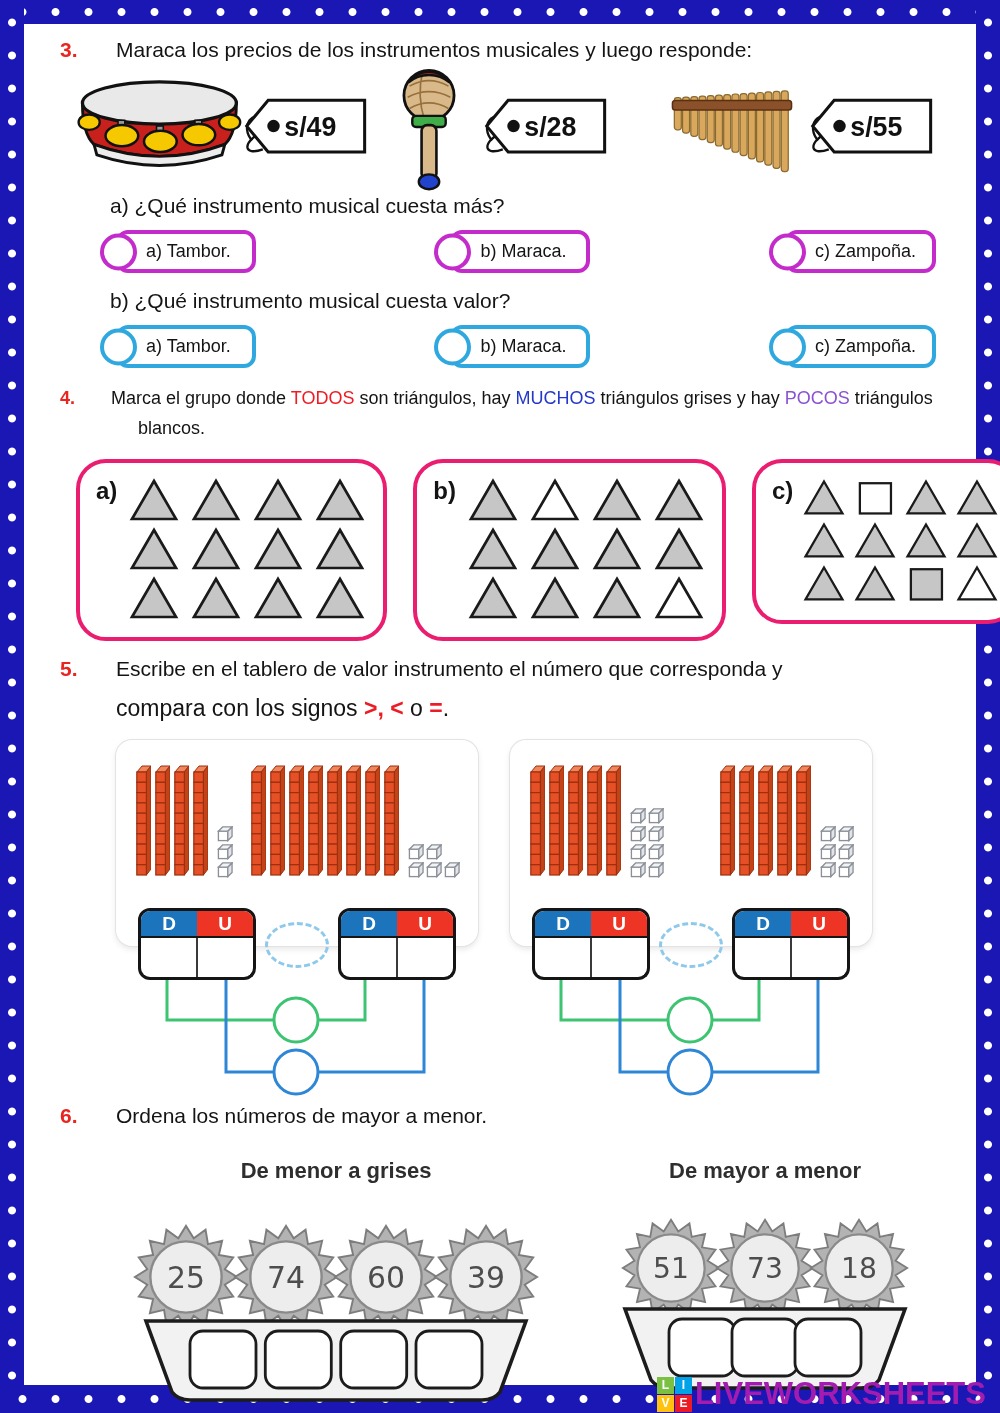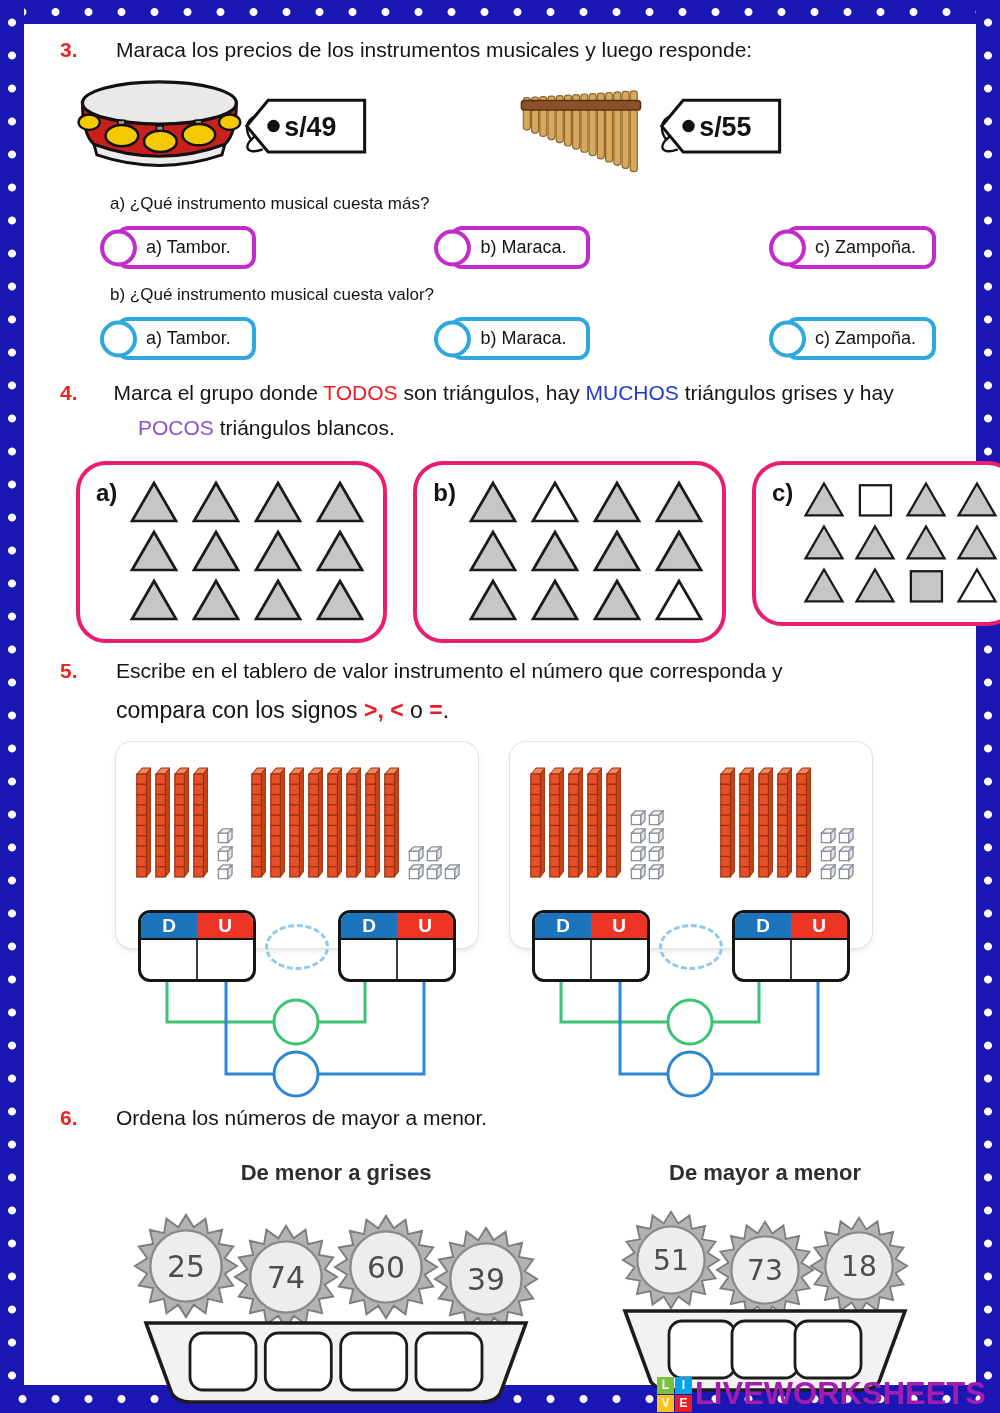--- a/index.html
+++ b/index.html
@@ -22,30 +22,30 @@
   
   .qline { display:flex; font-size:21px; margin-left:6px; }
   .qnum  { color:#e8251f; font-weight:bold; width:56px; flex:none; }
   .qtext { flex:1; }
 
   
   .instr-row { display:flex; align-items:center; margin:6px 0 0 14px; height:118px; }
   .instr { flex:1; display:flex; align-items:center; }
   .tag { margin-left:-10px; flex:none; }
 
-  .subq { font-size:17px; margin:8px 0 4px 56px; }
+  .subq { font-size:21px; margin:8px 0 4px 56px; }
   .opt-row { display:flex; justify-content:space-between; margin:12px 14px 16px 62px; }
   .pill { position:relative; border:4px solid var(--pill); border-radius:12px;
     padding:7px 16px 7px 26px; font-size:18px; background:#fff; min-width:140px; }
   .pill::before { content:""; position:absolute; left:-20px; top:50%;
     transform:translateY(-50%); width:29px; height:29px;
     border:4.5px solid var(--pill); border-radius:50%; background:#fff; }
 
   
-  .qpara { font-size:21px; line-height:1.65; margin:10px 0 0 6px;
+  .qpara { font-size:18px; line-height:1.65; margin:10px 0 0 6px;
     padding-left:78px; text-indent:-78px; width:880px; }
   .qnum-inline { color:#e8251f; font-weight:bold; padding-right:36px; }
   .groups { display:flex; gap:26px; margin:16px 0 0 22px; align-items:flex-start; }
   .group-box { border:4.5px solid #ea1d70; border-radius:30px; background:#fff;
     padding:10px 14px 12px 16px; display:flex; gap:8px; }
   .group-label { font-weight:bold; font-size:24px; margin-top:4px; }
   .shape-row { display:flex; gap:12px; margin:5px 4px; align-items:flex-end; }
   .group-box.small .shape-row { gap:9px; margin:6px 2px; }
 
   
@@ -76,21 +76,21 @@
   .connector { display:block; }
   .connector .green { stroke:#3cc473; fill:none; stroke-width:3; }
   .connector .blue  { stroke:#2e86d6; fill:none; stroke-width:3; }
   .connector circle.green, .connector circle.blue { fill:#fff; }
 
   
   .q6-cols { display:flex; gap:46px; margin:8px 0 0 64px; }
   .q6col { display:flex; flex-direction:column; align-items:center; }
   .q6col.c0 { width:436px; } .q6col.c1 { width:330px; }
   .col-title { font-size:22px; font-weight:bold; color:#2e2e2e; margin:22px 0 14px; }
-  .flowers { display:flex; align-items:center; position:relative; z-index:1; margin-bottom:-18px; }
+  .flowers { display:flex; align-items:flex-end; position:relative; z-index:1; margin-bottom:-18px; }
   .planter { position:relative; z-index:2; }
 
   
   .lw-logo { position:absolute; right:14px; bottom:1px; display:flex; align-items:center; z-index:6; }
   .lw-grid { display:grid; grid-template-columns:17px 17px; gap:1px; margin-right:3px; }
   .lw-sq { width:17px; height:17px; display:grid; place-items:center; color:#fff;
     font-weight:bold; font-size:12px; }
   .lw-text { font-size:31px; font-weight:800; color:#a21caf; }
 </style>
 </head>
@@ -122,20 +122,37 @@
         <ellipse cx="96" cy="70" rx="17" ry="11" fill="#f5c800" stroke="#111" stroke-width="2.6"></ellipse>
         <rect x="132" y="48" width="7" height="10" fill="#9a9a9a" stroke="#111" stroke-width="1.6"></rect>
         <ellipse cx="136" cy="63" rx="17" ry="11" fill="#f5c800" stroke="#111" stroke-width="2.6"></ellipse>
       </svg>
       <svg class="tag" width="134" height="66" viewBox="0 0 150 70">
         <path d="M30,40 C6,52 8,68 30,60" fill="none" stroke="#111" stroke-width="2.6"></path>
         <path d="M36,28 C18,14 4,34 18,50" fill="none" stroke="#111" stroke-width="2.6"></path>
         <polygon points="36,5 144,5 144,63 36,63 12,34" fill="#fff" stroke="#111" stroke-width="3.4"></polygon>
         <circle cx="42" cy="34" r="7" fill="#111"></circle>
         <text x="54" y="45" font-size="30" font-weight="bold" fill="#111" font-family="Liberation Sans, sans-serif">s/49</text>
+      </svg>
+    </div>
+    <div class="instr">
+      <svg width="66" height="130" viewBox="0 0 70 140" style="margin-left:26px">
+        <circle cx="35" cy="36" r="27" fill="#d9b98a" stroke="#111" stroke-width="3"></circle>
+        <path d="M14,26 Q35,14 56,26 M12,38 Q35,26 58,38 M14,50 Q35,38 56,50 M28,11 Q22,36 30,62" fill="none" stroke="#97713c" stroke-width="1.8"></path>
+        <path d="M13,22 A27,27 0 0 1 57,22 Q48,14 35,14 Q22,14 13,22 Z" fill="#c62a2a" stroke="#111" stroke-width="2.6"></path>
+        <rect x="17" y="58" width="36" height="12" rx="4" fill="#3fae49" stroke="#111" stroke-width="2.6"></rect>
+        <rect x="27" y="68" width="16" height="58" rx="6" fill="#d9b98a" stroke="#111" stroke-width="2.8"></rect>
+        <ellipse cx="35" cy="129" rx="11" ry="8" fill="#2244cc" stroke="#111" stroke-width="2.6"></ellipse>
+      </svg>
+      <svg class="tag" width="134" height="66" viewBox="0 0 150 70" style="margin-left:14px">
+        <path d="M30,40 C6,52 8,68 30,60" fill="none" stroke="#111" stroke-width="2.6"></path>
+        <path d="M36,28 C18,14 4,34 18,50" fill="none" stroke="#111" stroke-width="2.6"></path>
+        <polygon points="36,5 144,5 144,63 36,63 12,34" fill="#fff" stroke="#111" stroke-width="3.4"></polygon>
+        <circle cx="42" cy="34" r="7" fill="#111"></circle>
+        <text x="54" y="45" font-size="30" font-weight="bold" fill="#111" font-family="Liberation Sans, sans-serif">s/28</text>
       </svg>
     </div>
     <div class="instr">
       <svg width="124" height="104" viewBox="0 0 130 110" style="margin-left:10px">
         <g id="pipes">
             <rect x="4.0" y="24.0" width="7.4" rx="3" height="34.0" fill="#d9a85c" stroke="#8a6a30" stroke-width="1.3"></rect>
             <rect x="12.7" y="23.4" width="7.4" rx="3" height="38.0" fill="#d9a85c" stroke="#8a6a30" stroke-width="1.3"></rect>
             <rect x="21.4" y="22.9" width="7.4" rx="3" height="41.9" fill="#d9a85c" stroke="#8a6a30" stroke-width="1.3"></rect>
             <rect x="30.1" y="22.4" width="7.4" rx="3" height="45.9" fill="#d9a85c" stroke="#8a6a30" stroke-width="1.3"></rect>
             <rect x="38.8" y="21.8" width="7.4" rx="3" height="49.8" fill="#d9a85c" stroke="#8a6a30" stroke-width="1.3"></rect>

